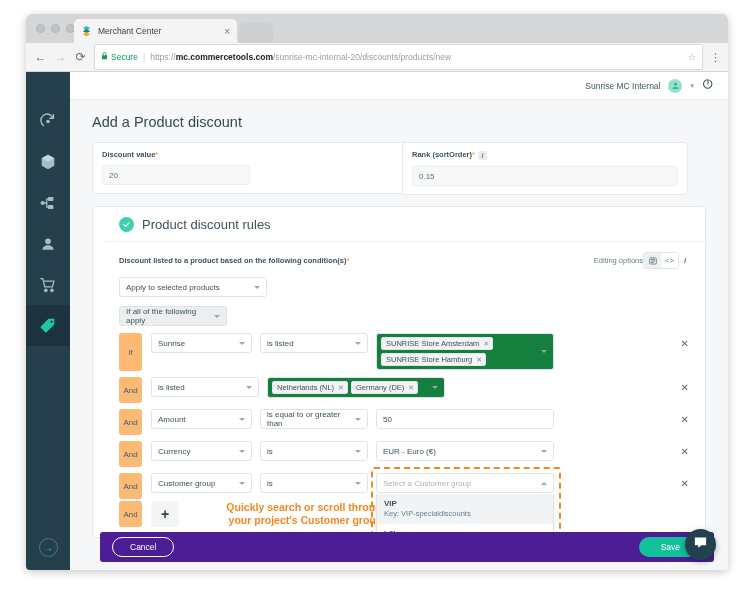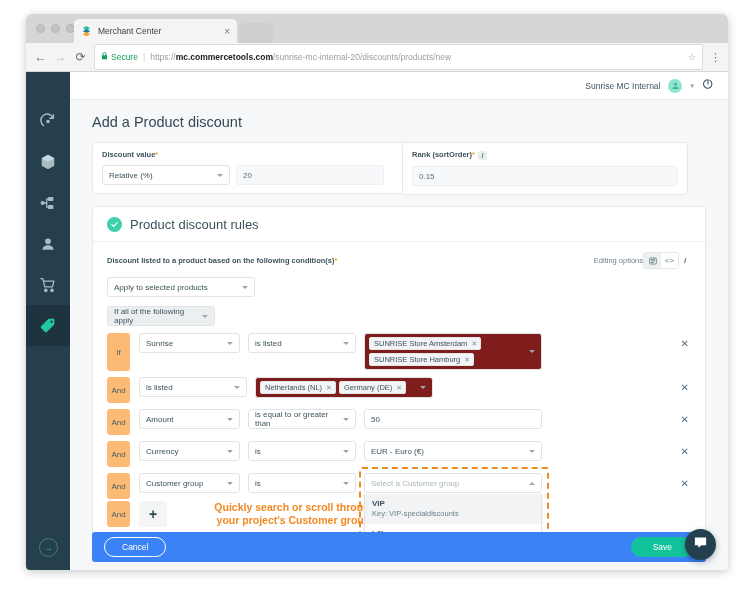--- a/index.html
+++ b/index.html
@@ -207,21 +207,21 @@
     border-right: 3px solid transparent;
     border-top: 3.5px solid #9aa8ae;
   }
   .caret.up {
     border-top: none;
     border-bottom: 3.5px solid #9aa8ae;
   }
   .placeholder { color: #a9b5bb; }
 
   
-  .rules-card { margin-top: 8px; padding: 0 0 10px 0; }
+  .rules-card { margin-top: 8px; padding: 0 0 10px 12px; }
   .rules-head {
     display: flex; align-items: center;
     padding: 10px 0 9px 14px;
     gap: 8px;
     border-bottom: 1px solid #edeff1;
   }
   .check-badge {
     width: 15px; height: 15px; border-radius: 50%;
     background: #3fd0ad;
     display: flex; align-items: center; justify-content: center;
@@ -288,21 +288,21 @@
   .f-val { width: 178px; flex: 0 0 auto; }
   .remove-x {
     margin-left: auto;
     color: #55707c; font-size: 10px;
     padding: 5px 2px 0 8px;
     align-self: flex-start;
   }
 
   .tagbox {
     border: 1px solid #e0e4e6; border-radius: 3px;
-    background: #7f1d1d;
+    background: #15803d;
     min-height: 20px;
     padding: 3px 14px 3px 4px;
     position: relative;
     display: flex; flex-wrap: wrap; gap: 3px;
     align-content: flex-start;
   }
   .tagbox .caret { position: absolute; right: 6px; top: 50%; margin-top: -2px; margin-left: 0; }
   .tag {
     display: inline-flex; align-items: center;
     background: #f2f4f5;
@@ -359,23 +359,23 @@
     font-weight: bold;
     line-height: 1.25;
     text-align: right;
     width: 193px;
     z-index: 2;
   }
 
   
   .footer {
     position: absolute;
-    left: 22px; bottom: 8px;
+    left: 30px; bottom: 8px;
     width: 614px; height: 30px;
-    background: #3b82f6;
+    background: #4c1d95;
     border-radius: 3px;
     display: flex; align-items: center;
     padding: 0 12px;
     z-index: 7;
   }
   .btn-cancel {
     border: 1px solid #ffffff;
     border-radius: 14px;
     color: #ffffff;
     font-size: 8.5px;
@@ -534,24 +534,20 @@
     <div class="main">
 
       <h1 class="page-title">Add a Product discount</h1>
 
       <div class="top-panel">
         <div class="fieldbox fb-left">
           <div class="fieldlabel">
             <span>Discount value</span><span class="req">*</span>
           </div>
           <div class="inline-row">
-            <div class="select" style="width:128px;">
-              <span>Relative (%)</span>
-              <span class="caret"></span>
-            </div>
             <div class="textin readonly" style="width:148px;">
               <span>20</span>
             </div>
           </div>
         </div>
 
         <div class="fieldbox fb-right">
           <div class="fieldlabel">
             <span>Rank (sortOrder)</span><span class="req">*</span><span class="infodot">i</span>
           </div>

